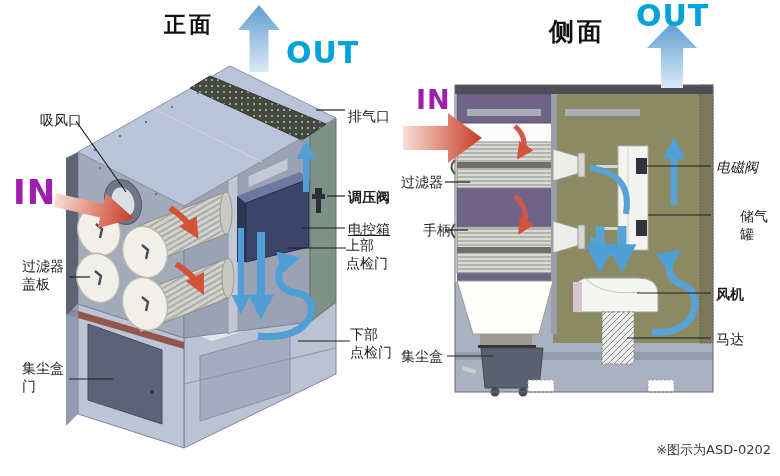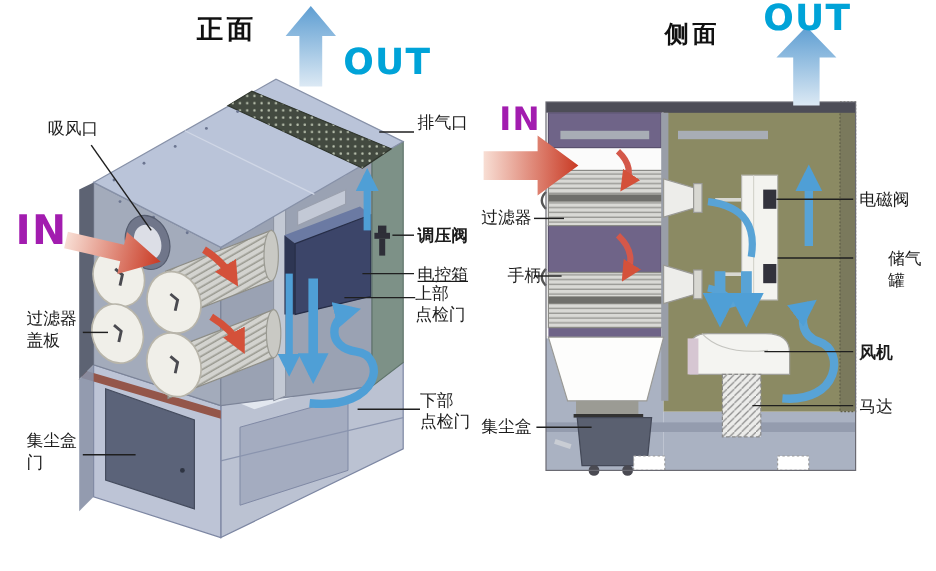--- a/index.html
+++ b/index.html
@@ -252,42 +252,43 @@
     <line x1="445" y1="230" x2="468" y2="230"></line>
     <line x1="447" y1="356" x2="493" y2="356"></line>
     <line x1="647" y1="166" x2="711" y2="166"></line>
     <line x1="648" y1="215" x2="711" y2="215"></line>
     <line x1="637" y1="293" x2="711" y2="293"></line>
     <line x1="627" y1="338" x2="711" y2="338"></line>
   </g>
 </svg>
 
 <div class="vtitle" style="left:160px;top:10px;width:58px;">正面</div>
-<div class="vtitle" style="left:548px;top:15px;width:58px;font-size:20px;">侧面</div>
+<div class="vtitle" style="left:548px;top:15px;width:58px;font-size:25px;">侧面</div>
 
 <div class="in-word" style="left:13px;top:172px;font-size:34px;">IN</div>
 <div class="out-word" style="left:286px;top:35px;font-size:30px;">OUT</div>
 <div class="in-word" style="left:416px;top:84px;font-size:27px;">IN</div>
 <div class="out-word" style="left:636px;top:-2px;font-size:30px;">OUT</div>
 
-<div class="lbl" style="left:30px;top:100px;padding-left:10px;">吸风口</div>
-<div class="lbl" style="left:348px;top:95px;">排气口</div>
+<div class="lbl" style="left:30px;top:112px;padding-left:10px;">吸风口</div>
+<div class="lbl" style="left:348px;top:108px;">排气口</div>
 <div class="lbl" style="left:348px;top:189px;font-weight:bold;">调压阀</div>
 <div class="lbl" style="left:348px;top:221px;text-decoration:underline;">电控箱</div>
 <div class="lbl c" style="left:346px;top:237px;width:48px;">上部
 点检门</div>
 <div class="lbl c" style="left:350px;top:326px;width:48px;">下部
 点检门</div>
 <div class="lbl c" style="left:22px;top:258px;width:46px;">过滤器
 盖板</div>
 <div class="lbl c" style="left:22px;top:360px;width:46px;">集尘盒
 门</div>
 
 <div class="lbl" style="left:401px;top:174px;">过滤器</div>
 <div class="lbl" style="left:423px;top:222px;">手柄</div>
 <div class="lbl" style="left:401px;top:348px;">集尘盒</div>
-<div class="lbl" style="left:716px;top:159px;">电磁阀</div>
+<div class="lbl" style="left:716px;top:159px;font-style:italic;">电磁阀</div>
 <div class="lbl" style="left:740px;top:208px;">储气罐</div>
 <div class="lbl" style="left:716px;top:286px;font-weight:bold;">风机</div>
 <div class="lbl" style="left:716px;top:331px;">马达</div>
 
+<div class="footnote" style="left:645px;top:441px;width:126px;">※图示为ASD-0202</div>
 
 </div>
 
 </body></html>

